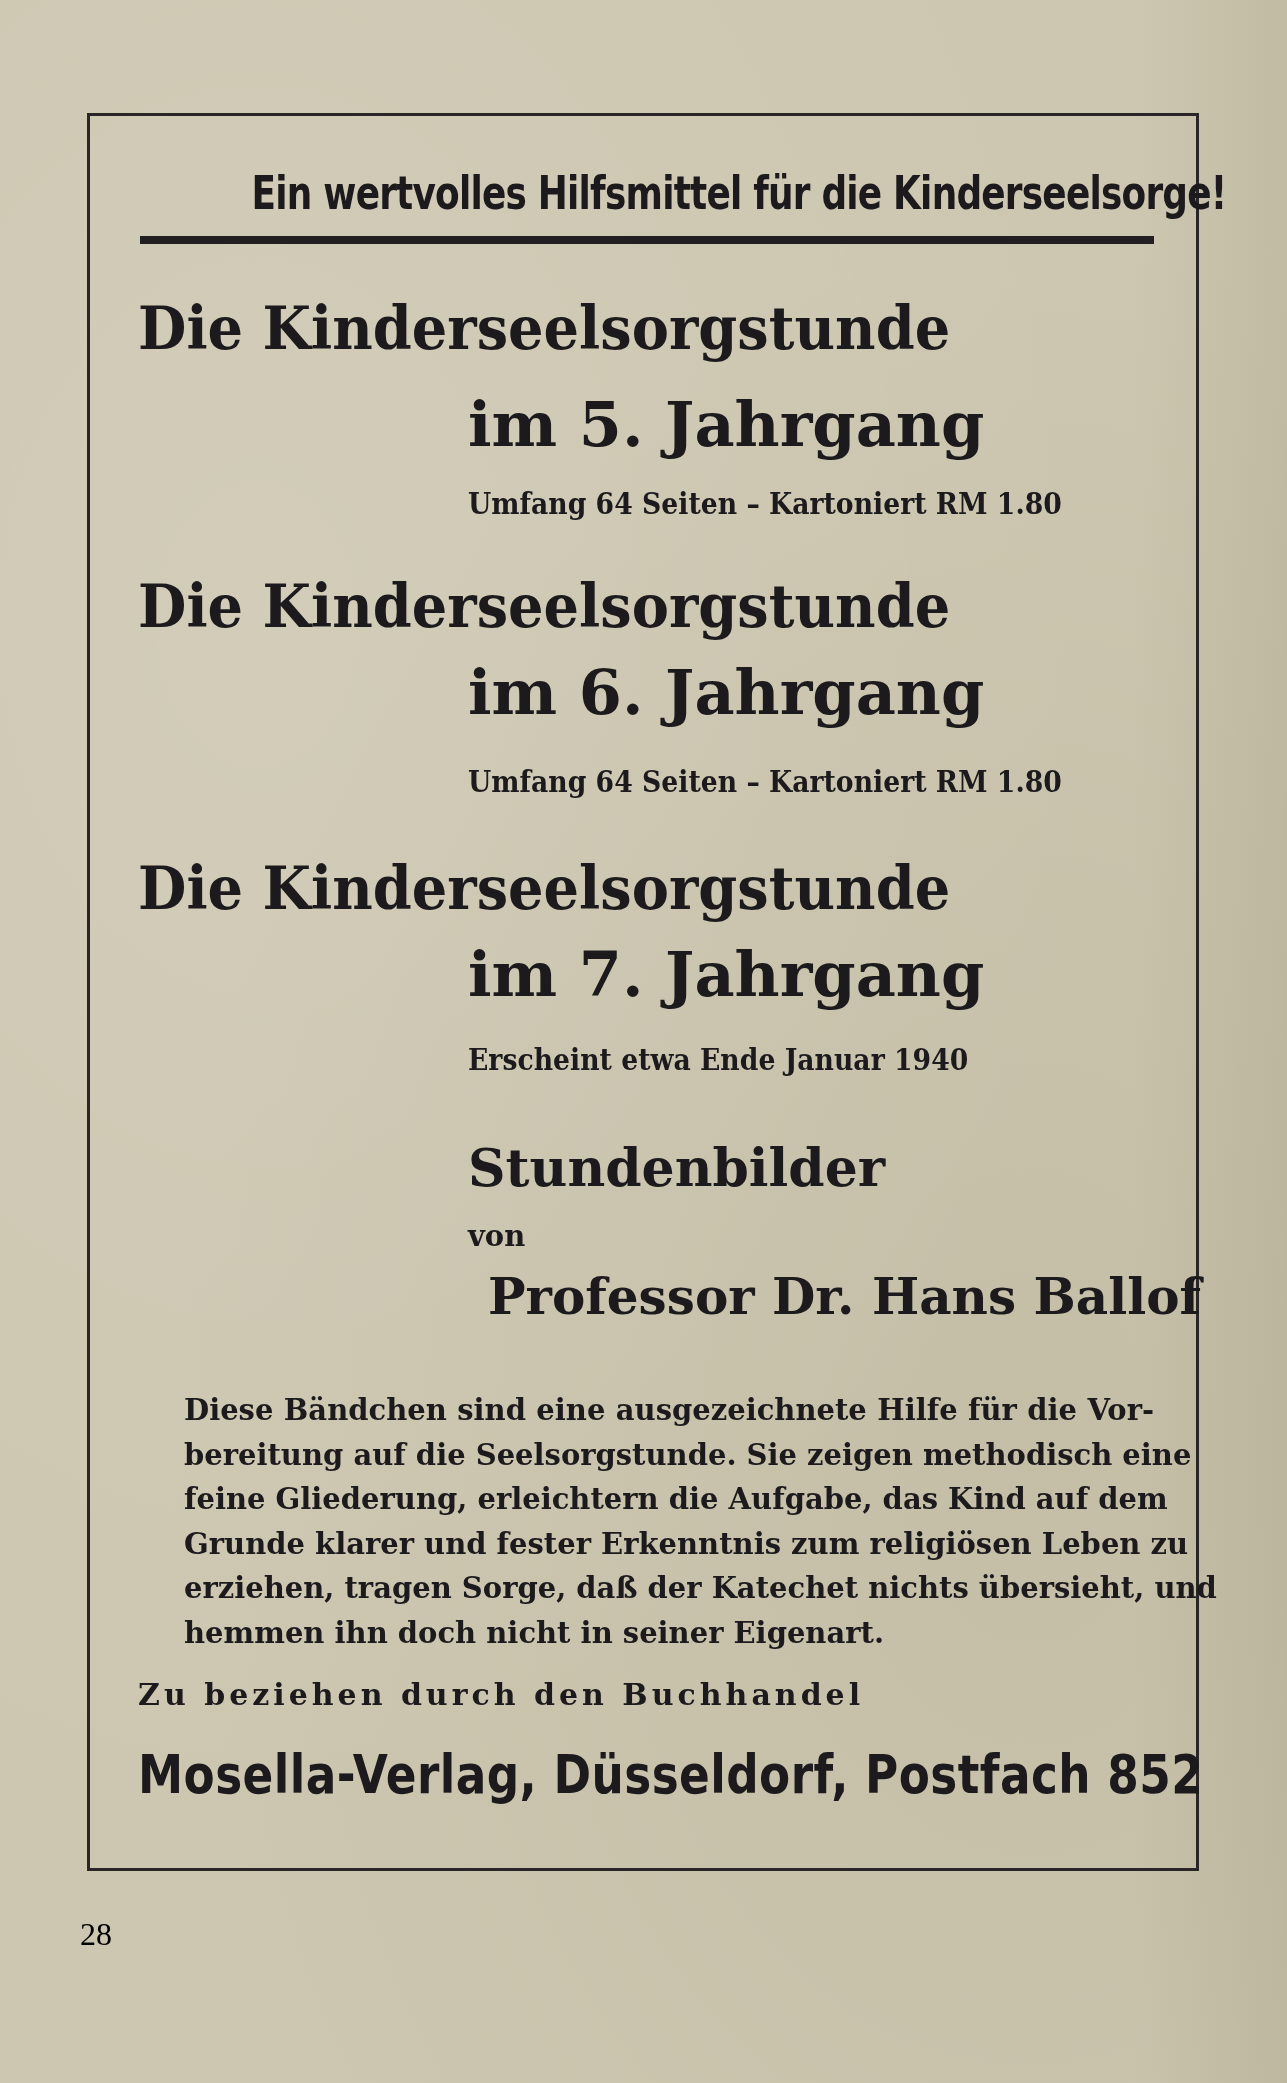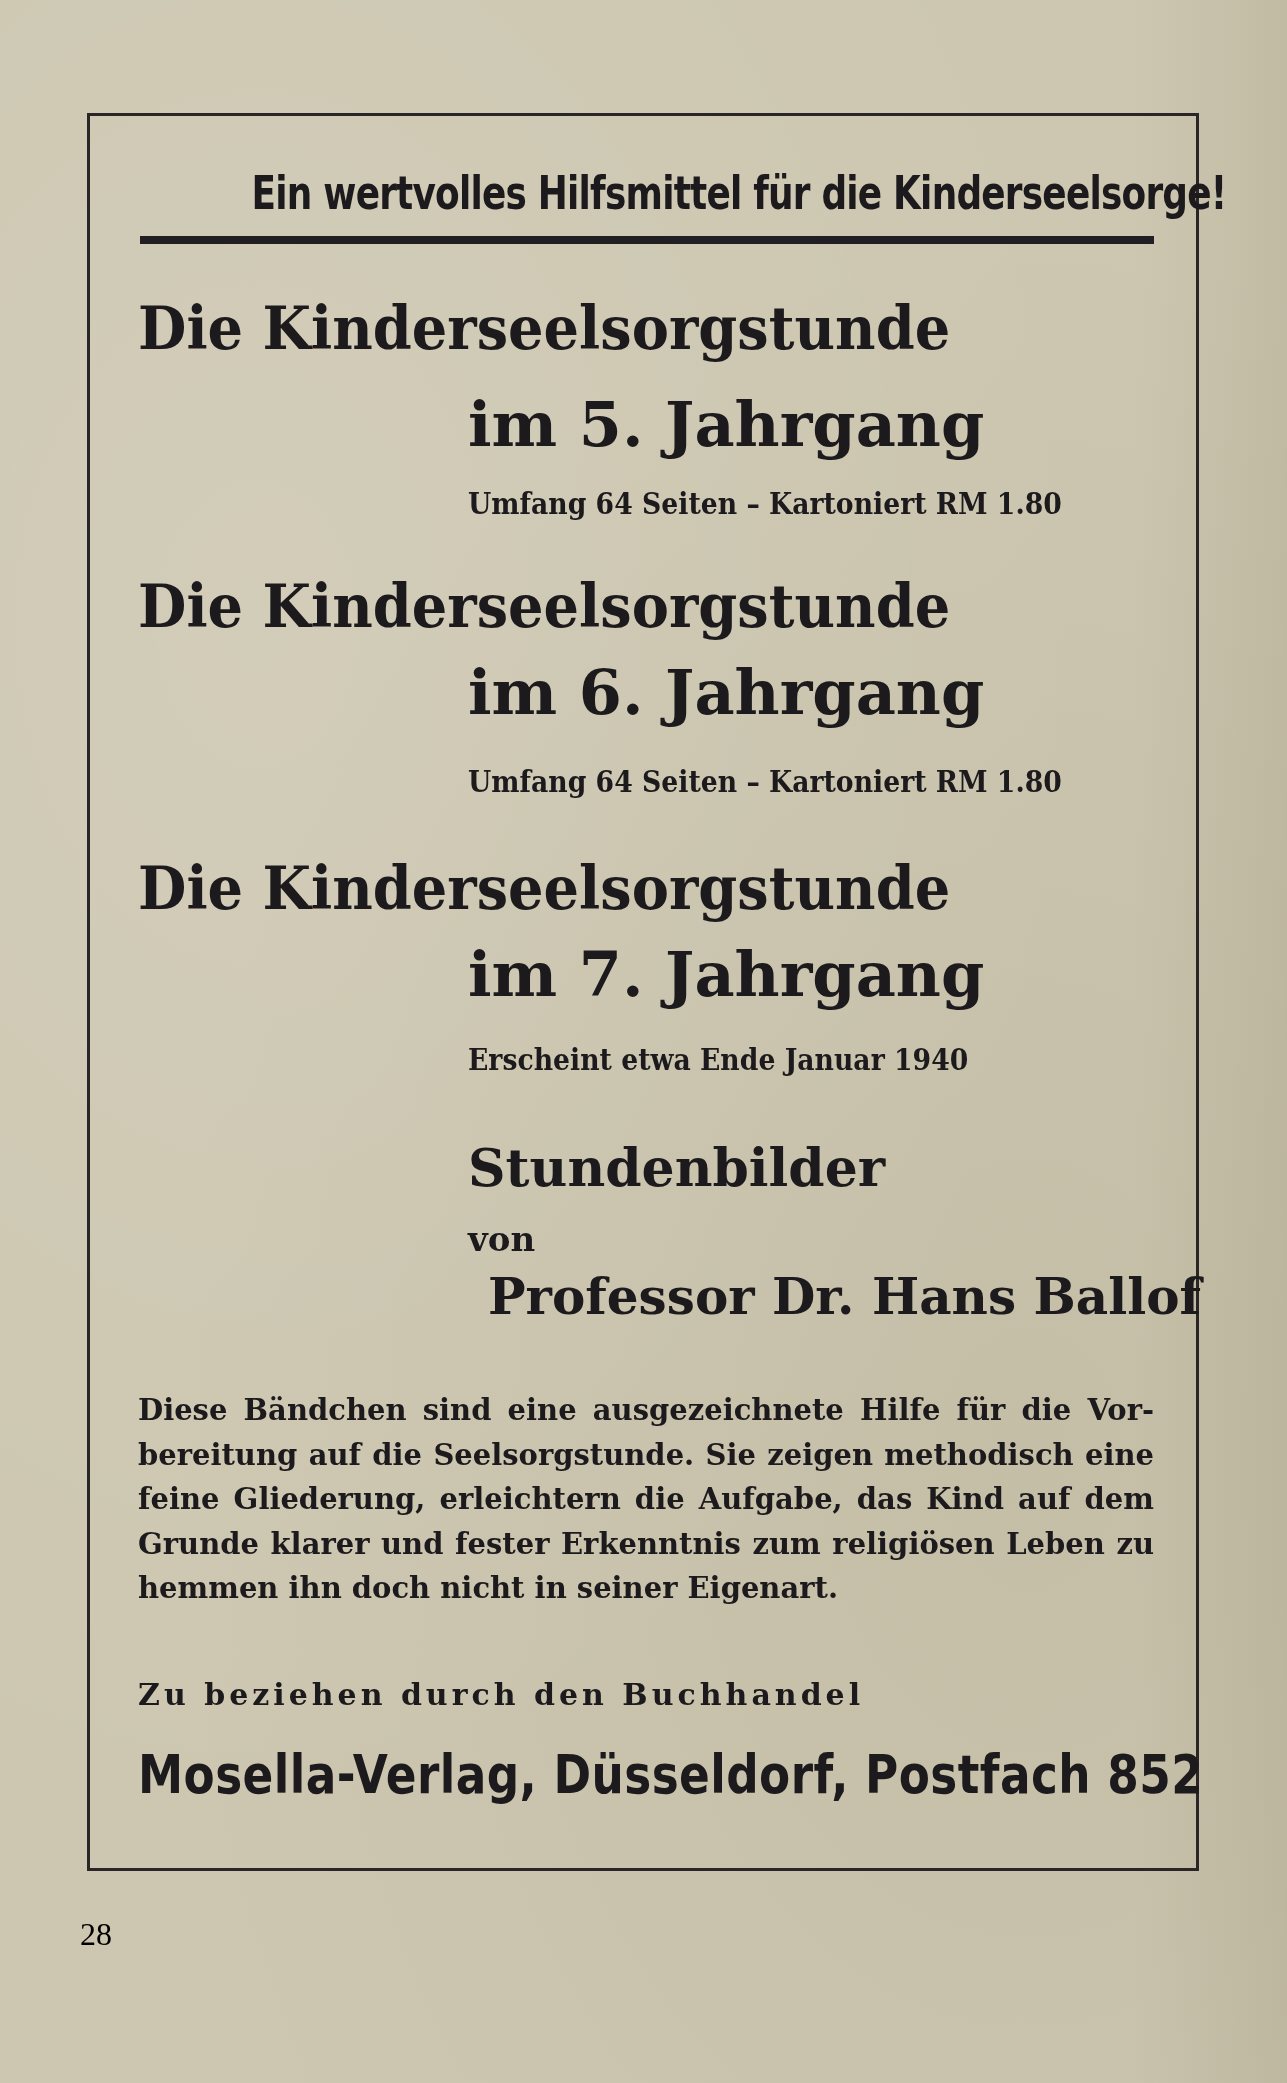--- a/index.html
+++ b/index.html
@@ -91,21 +91,21 @@
       font-size: 52px;
       line-height: 1;
       white-space: nowrap;
     }
     .von {
       position: absolute;
       left: 468px;
       top: 1222px;
       font-family: "DejaVu Serif", serif;
       font-weight: bold;
-      font-size: 34px;
+      font-size: 29px;
       line-height: 1;
     }
     .author {
       position: absolute;
       left: 468px;
       top: 1272px;
       font-family: "DejaVu Serif", serif;
       font-weight: bold;
       font-size: 50px;
       line-height: 1;
@@ -120,20 +120,21 @@
       font-family: "DejaVu Serif", serif;
       font-weight: bold;
       font-size: 29px;
       line-height: 44.5px;
     }
     .description .line {
       display: block;
       white-space: nowrap;
       text-align: justify;
       text-align-last: justify;
+      margin-left: 46px;
     }
     .description .line.last {
       text-align-last: left;
     }
     .availability {
       position: absolute;
       left: 138px;
       top: 1680px;
       width: 1016px;
       text-align: left;
@@ -191,19 +192,20 @@
 
 <div class="stundenbilder">Stundenbilder</div>
 <div class="von">von</div>
 <div class="author">Professor Dr. Hans Ballof</div>
 
 <div class="description">
   <span class="line">Diese Bändchen sind eine ausgezeichnete Hilfe für die Vor-</span>
   <span class="line">bereitung auf die Seelsorgstunde. Sie zeigen methodisch eine</span>
   <span class="line">feine Gliederung, erleichtern die Aufgabe, das Kind auf dem</span>
   <span class="line">Grunde klarer und fester Erkenntnis zum religiösen Leben zu</span>
+  <span class="line">erziehen, tragen Sorge, daß der Katechet nichts übersieht, und</span>
   <span class="line last">hemmen ihn doch nicht in seiner Eigenart.</span>
 </div>
 
 <div class="availability">Zu beziehen durch den Buchhandel</div>
 <div class="publisher">Mosella-Verlag, Düsseldorf, Postfach 852</div>
 
 <div class="page-number">28</div>
 
 </body></html>

